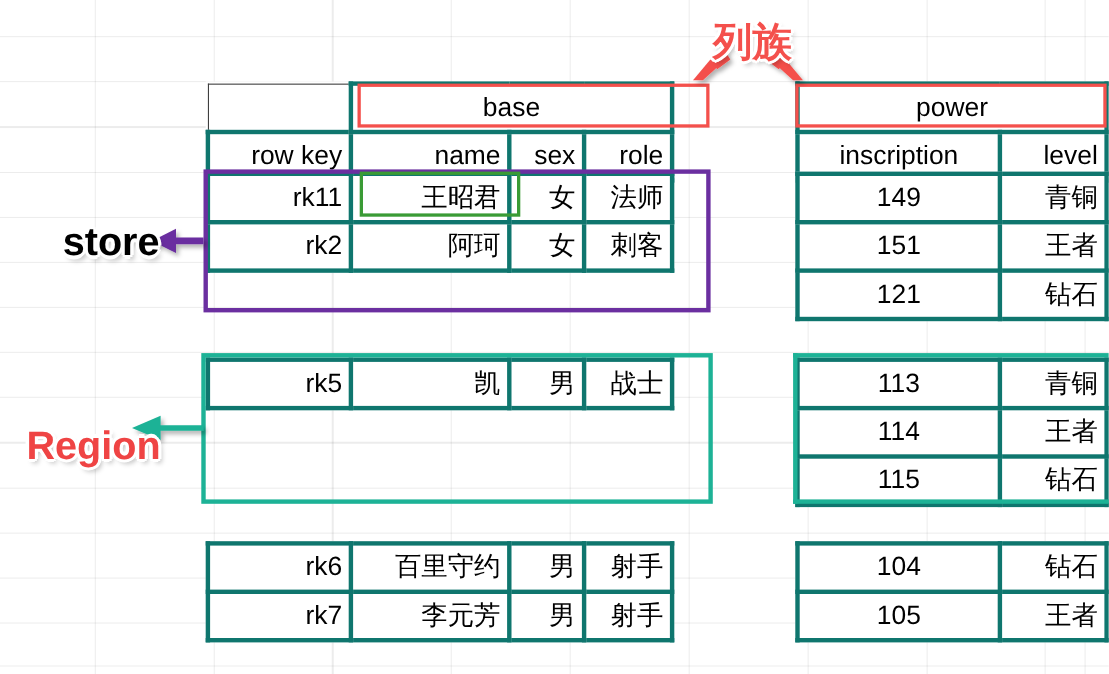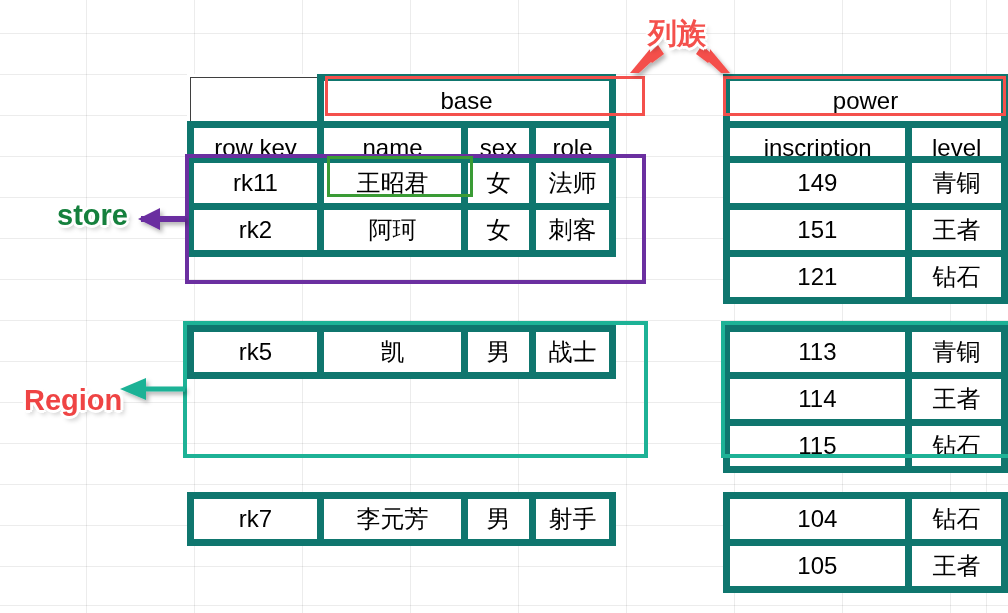--- a/index.html
+++ b/index.html
@@ -28,33 +28,33 @@
   }
 
   .tbl {
     position: absolute;
     border-collapse: collapse;
     table-layout: fixed;
     font-size: 24px;
     background: #ffffff;
   }
   .tbl td {
-    border: 7px solid #0f766e;
+    border: 4px solid #0f766e;
     height: 40px;
     padding: 0 6px;
     white-space: nowrap;
     overflow: hidden;
     line-height: 38px;
     font-size: 24px;
   }
   .tbl td.blank {
     border: 1px solid #3f3f3f;
   }
   .ctr { text-align: center; }
-  .lft { text-align: center; margin-top: 28px; }
+  .lft { text-align: right; margin-top: 28px; }
 
   
   #tbl-base-head { left: 187px; top: 74px; }
   #tbl-base-g1  { left: 187px; top: 156px; }
   #tbl-base-g2  { left: 187px; top: 325px; }
   #tbl-base-g3  { left: 187px; top: 492px; }
 
   
   #tbl-power-head { left: 723px; top: 74px; }
   #tbl-power-g1  { left: 723px; top: 156px; }
@@ -97,37 +97,37 @@
     border-right: none;
   }
   #box-cell-name {
     left: 327px; top: 156px; width: 146px; height: 41px;
     border: 3px solid #3A9B35;
   }
 
   
   .annot-label {
     position: absolute;
-    font-size: 29px;
+    font-size: 36px;
     font-weight: 600;
     white-space: nowrap;
     text-shadow:
       2px 2px 0 #fff, -2px 2px 0 #fff, 2px -2px 0 #fff, -2px -2px 0 #fff,
       0 3px 0 #fff, 0 -3px 0 #fff, 3px 0 0 #fff, -3px 0 0 #fff,
       3px 4px 5px rgba(0,0,0,0.28);
     text-align: center;
   }
   #label-cf {
     left: 648px; top: 14px;
     color: #F4504C;
     font-family: "DejaVu Sans", sans-serif;
   }
   #label-store {
     left: 57px; top: 199px;
-    color: #15803d;
+    color: #000000;
   }
   #label-region {
     left: 24px; top: 372px;
     color: #ef4444;
     margin-top: 12px;
   }
 
   svg.overlay {
     position: absolute;
     left: 0; top: 0;
@@ -202,20 +202,26 @@
   </table>
 
 <table class="tbl" id="tbl-base-g3">
   <colgroup>
     <col class="col-rowkey">
       <col class="col-name">
       <col class="col-sex">
       <col class="col-role">
   </colgroup>
   <tbody>
+      <tr>
+    <td class="lft">rk6</td>
+    <td class="lft">百里守约</td>
+    <td class="lft">男</td>
+    <td class="lft">射手</td>
+  </tr>
   <tr>
     <td class="lft">rk7</td>
     <td class="lft">李元芳</td>
     <td class="lft">男</td>
     <td class="lft">射手</td>
   </tr>
 </tbody>
   </table>
 
 <table class="tbl" id="tbl-power-head">

